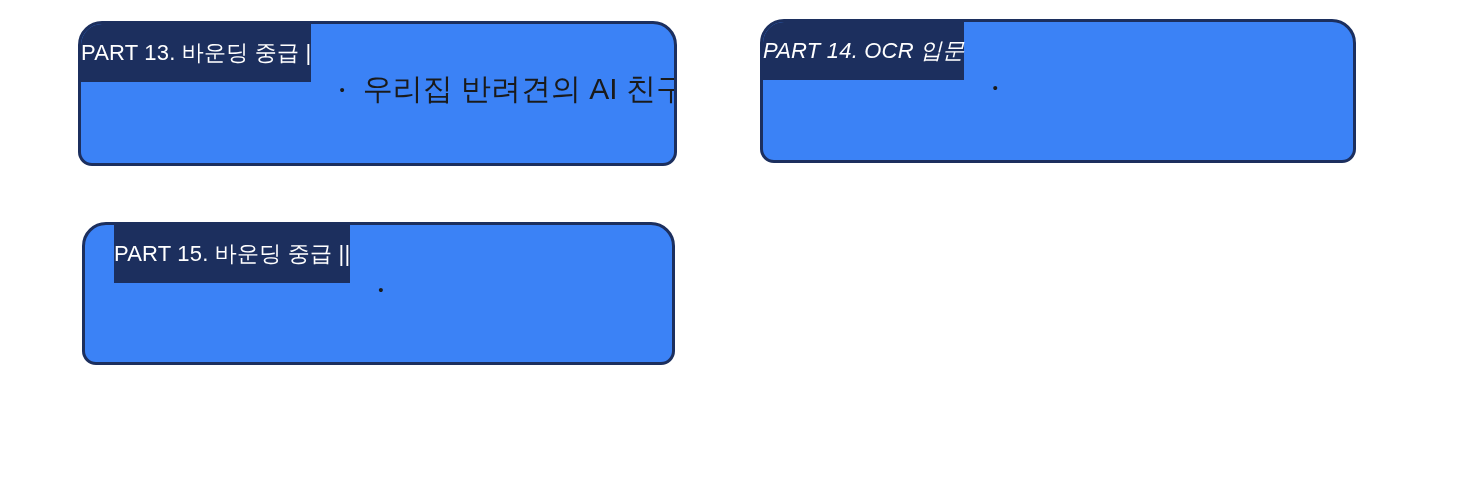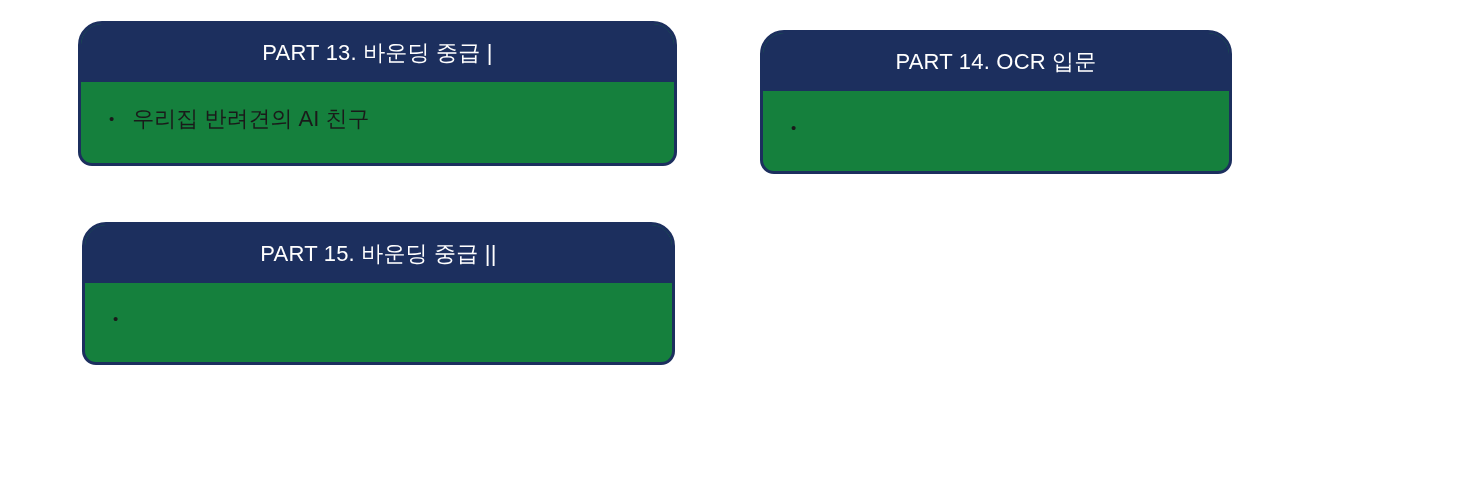--- a/index.html
+++ b/index.html
@@ -7,30 +7,30 @@
     width: 1464px;
     height: 486px;
     background: var(--page_bg, #ffffff);
     font-family: "Liberation Sans", "DejaVu Sans", sans-serif;
     position: relative;
     overflow: hidden;
   }
   .card {
     position: absolute;
     box-sizing: border-box;
-    background: #15803d;
+    background: #3b82f6;
     border: 3px solid var(--navy, #1c2f5e);
     border-radius: 24px 24px 14px 14px;
     overflow: hidden;
     display: flex;
-    flex-direction: column;
+    flex-direction: row;
   }
   #card-0 { left: 78px;  top: 21px;  width: 599px; height: 145px; }
-  #card-1 { left: 760px; top: 30px;  width: 472px; height: 144px; }
-  #card-2 { left: 82px;  top: 222px; width: 593px; height: 143px; }
+  #card-1 { left: 760px; top: 19px;  width: 596px; height: 144px; font-style: italic; }
+  #card-2 { left: 82px;  top: 222px; width: 593px; height: 143px; padding-left: 29px; }
   .card-header {
     flex: 0 0 58px;
     height: 58px;
     background: var(--navy, #1c2f5e);
     display: flex;
     align-items: center;
     justify-content: center;
   }
   .card-title {
     color: var(--header_text, #ffffff);
@@ -46,21 +46,21 @@
   }
   .bullet {
     color: var(--body_text, #1a1a1a);
     font-size: 15px;
     line-height: 1;
     margin-right: 18px;
     flex: 0 0 auto;
   }
   .item-text {
     color: var(--body_text, #1a1a1a);
-    font-size: 22px;
+    font-size: 30px;
     white-space: nowrap;
   }
 </style>
 </head>
 <body>
 
 <div class="card" id="card-0">
   <div class="card-header">
     <span class="card-title">PART 13. 바운딩 중급 |</span>
   </div>

